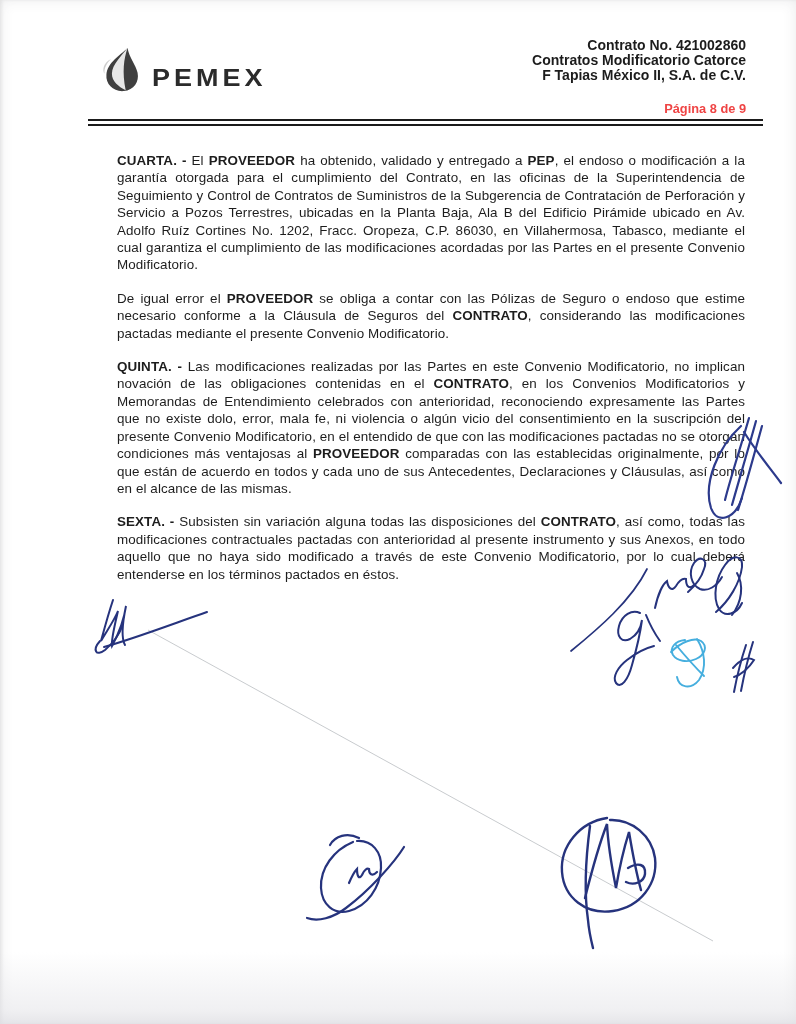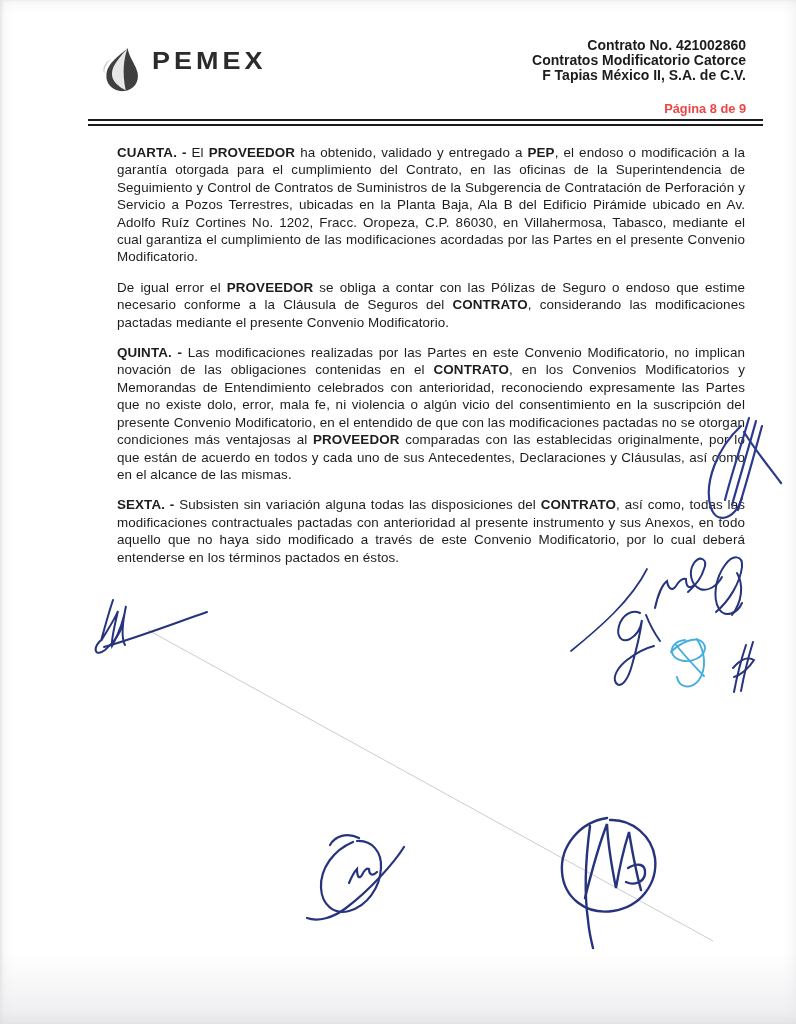--- a/index.html
+++ b/index.html
@@ -7,21 +7,21 @@
     position:relative;width:796px;height:1024px;background:#ffffff;
     overflow:hidden;font-family:"Liberation Sans",sans-serif;
     box-shadow:inset 0 0 14px rgba(60,60,70,.10), inset 2px 0 3px rgba(60,60,70,.08);
   }
   .scan-bottom{
     position:absolute;left:0;right:0;bottom:0;height:72px;
     background:linear-gradient(to bottom, rgba(230,230,233,0) 0%, rgba(228,228,232,.55) 80%, rgba(222,222,227,.7) 100%);
     pointer-events:none;
   }
   
-  .logo{position:absolute;top:46px;left:100px;display:flex;align-items:flex-start;gap:8px;}
+  .logo{position:absolute;top:46px;left:100px;display:flex;align-items:flex-end;gap:8px;}
   .logo-word{
     font-size:27px;font-weight:bold;color:#2b2b2b;letter-spacing:4px;
     transform:scaleY(.92);filter:blur(.2px);
   }
   .hdr-right{
     position:absolute;top:38px;right:50px;text-align:right;
     font-weight:bold;font-size:14px;line-height:15px;color:#1c1c1c;
   }
   .page-label{
     position:absolute;top:101px;right:50px;text-align:right;
@@ -30,21 +30,21 @@
   .rule{
     position:absolute;top:119px;left:88px;right:33px;height:3px;
     border-top:2px solid #1b1b1b;border-bottom:2px solid #1b1b1b;
   }
   
   .doc-body{
     position:absolute;top:136px;left:117px;width:628px;
     font-size:13.4px;line-height:17.4px;color:#1d1d1d;
     text-align:justify;letter-spacing:.1px;
   }
-  .doc-body p{margin:8px 0 13px 0;}
+  .doc-body p{margin:16px 0 13px 0;}
   .doc-body .b{font-weight:bold;}
   
   .overlay{position:absolute;left:0;top:0;pointer-events:none;}
 </style>
 </head>
 <body>
 
 <div class="page">
 
   <div class="logo">

